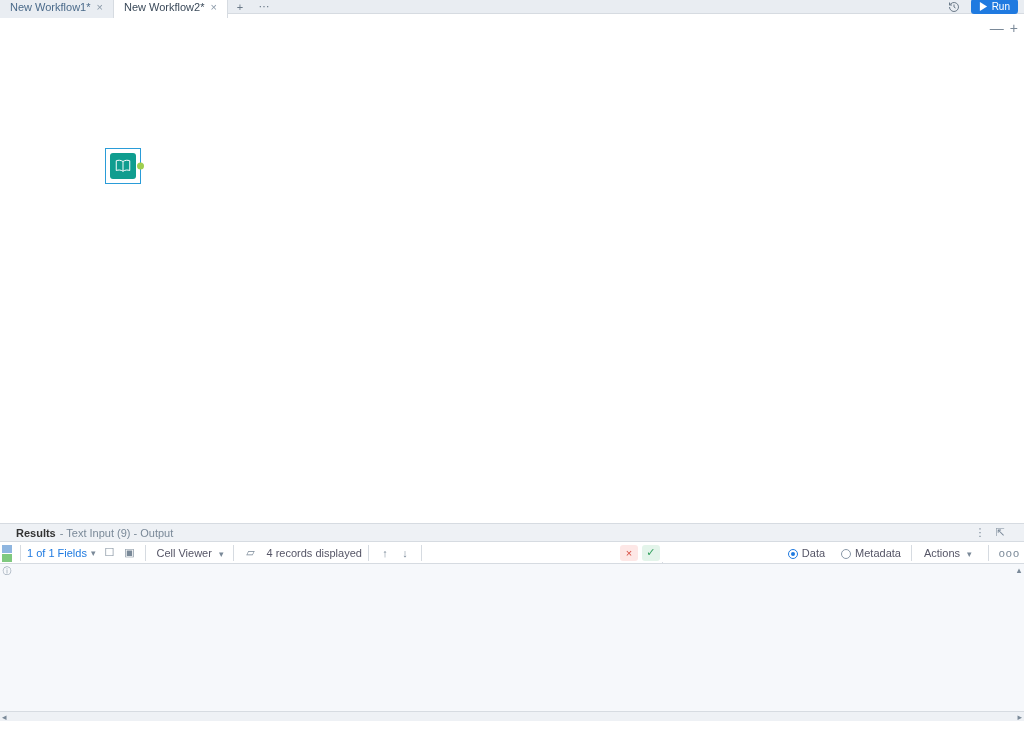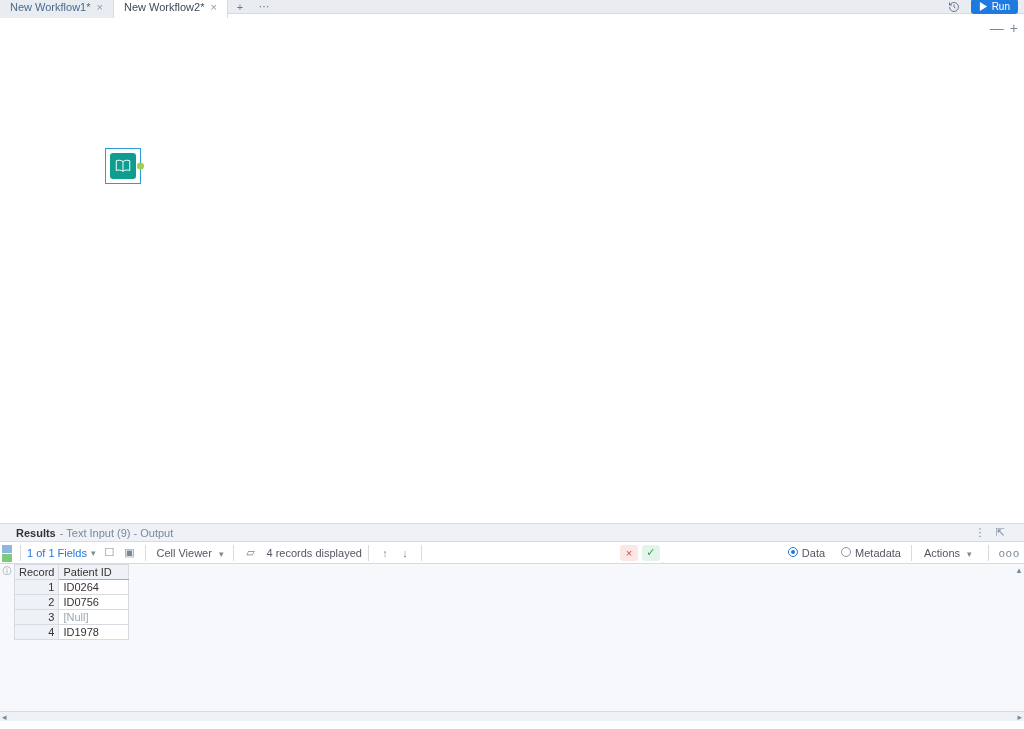--- a/index.html
+++ b/index.html
@@ -86,21 +86,21 @@
   .toolbar .sp{ flex:1;}
   .pill{ width:18px;height:16px;border-radius:3px;display:inline-flex;
          align-items:center;justify-content:center;font-size:11px;margin:0 2px;cursor:pointer;}
   .pill.red{ background:#fde7e6;color:#d64b3f;}
   .pill.green{background:#e3f4ea;color:#2f9e5b;}
   .search-box{
     display:flex;align-items:center;gap:4px;color:#8a99a8;
     border-left:1px solid #d6dbe1; padding:0 8px; height:22px;margin-top:40px;
   }
   .search-box input{ border:none;outline:none;font-size:11px;width:90px;color:#333;}
-  .radio-set{ display:flex;align-items:flex-start;gap:4px;padding:0 4px;}
+  .radio-set{ display:flex;align-items:flex-end;gap:4px;padding:0 4px;}
   .radio{ width:10px;height:10px;border:1px solid #8a99a8;border-radius:50%;display:inline-block;position:relative;}
   .radio.on::after{content:"";position:absolute;inset:2px;border-radius:50%;background:#1f7ae0;}
   .radio.on{border-color:#1f7ae0;}
   .actions-dd{ padding:0 6px;color:#556;cursor:pointer;}
   .meatballs{ color:#7a8998;letter-spacing:1px;cursor:pointer;padding:0 4px;}
 
   
   .grid-area{ position:relative; height:157px; background:#f6f8fb; overflow:hidden;}
   .grid{
     position:absolute; left:14px; top:0;
@@ -233,42 +233,18 @@
     <span class="chev">▾</span>
   </span>
   <span class="sep"></span>
   <span class="meatballs">ooo</span>
 </div>
 
 <div class="grid-area">
   <div class="grid-gutter">
     <span>ⓘ</span>
   </div>
-  <table class="grid">
-    <tbody>
-        <tr>
-      <th class="rownum">Record</th>
-      <th class="val under">Patient ID</th>
-    </tr>
-    <tr>
-      <td class="rownum">1</td>
-      <td class="val">ID0264</td>
-    </tr>
-    <tr>
-      <td class="rownum">2</td>
-      <td class="val">ID0756</td>
-    </tr>
-    <tr>
-      <td class="rownum">3</td>
-      <td class="val null">[Null]</td>
-    </tr>
-    <tr>
-      <td class="rownum">4</td>
-      <td class="val">ID1978</td>
-    </tr>
-  </tbody>
-    </table>
   <div class="vscroll-cue">▴</div>
   <div class="hscroll">
     <span>◂</span>
     <span>▸</span>
   </div>
 </div>
 
 </body></html>

